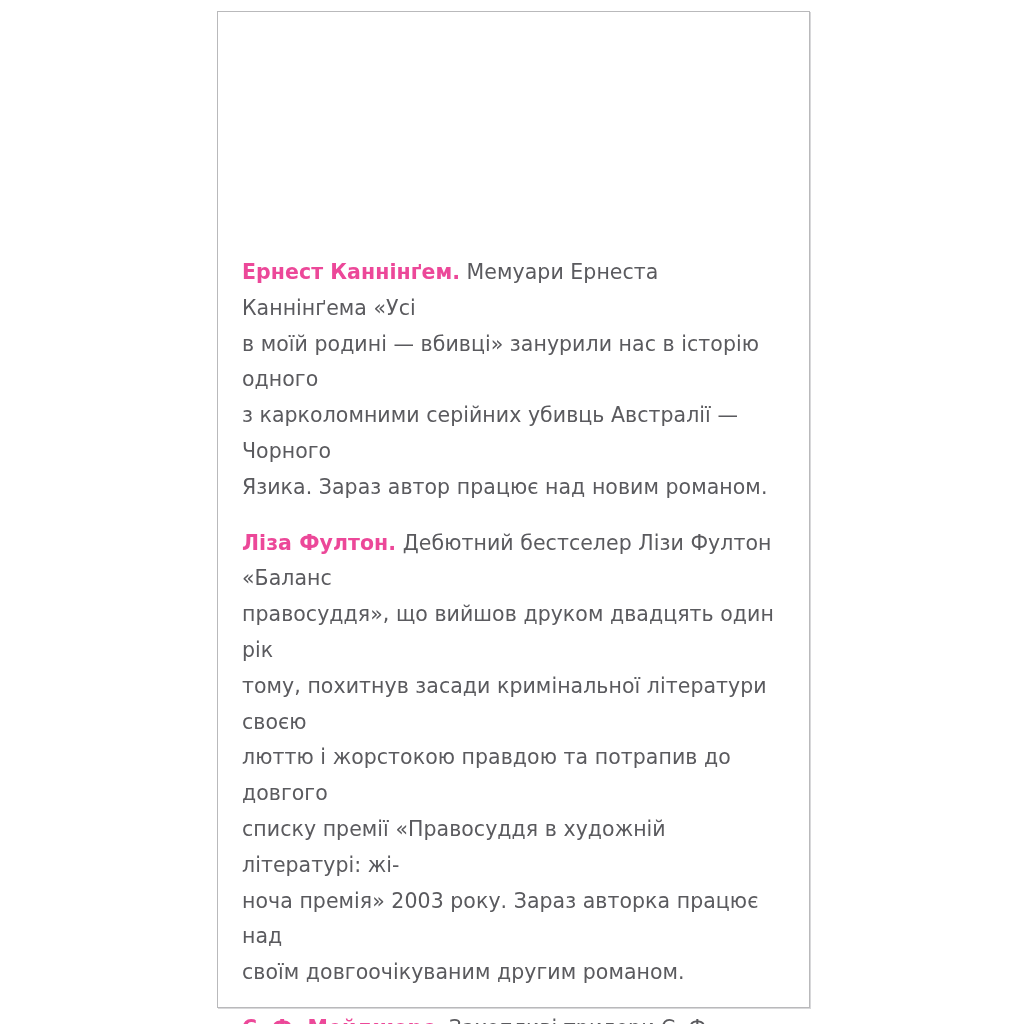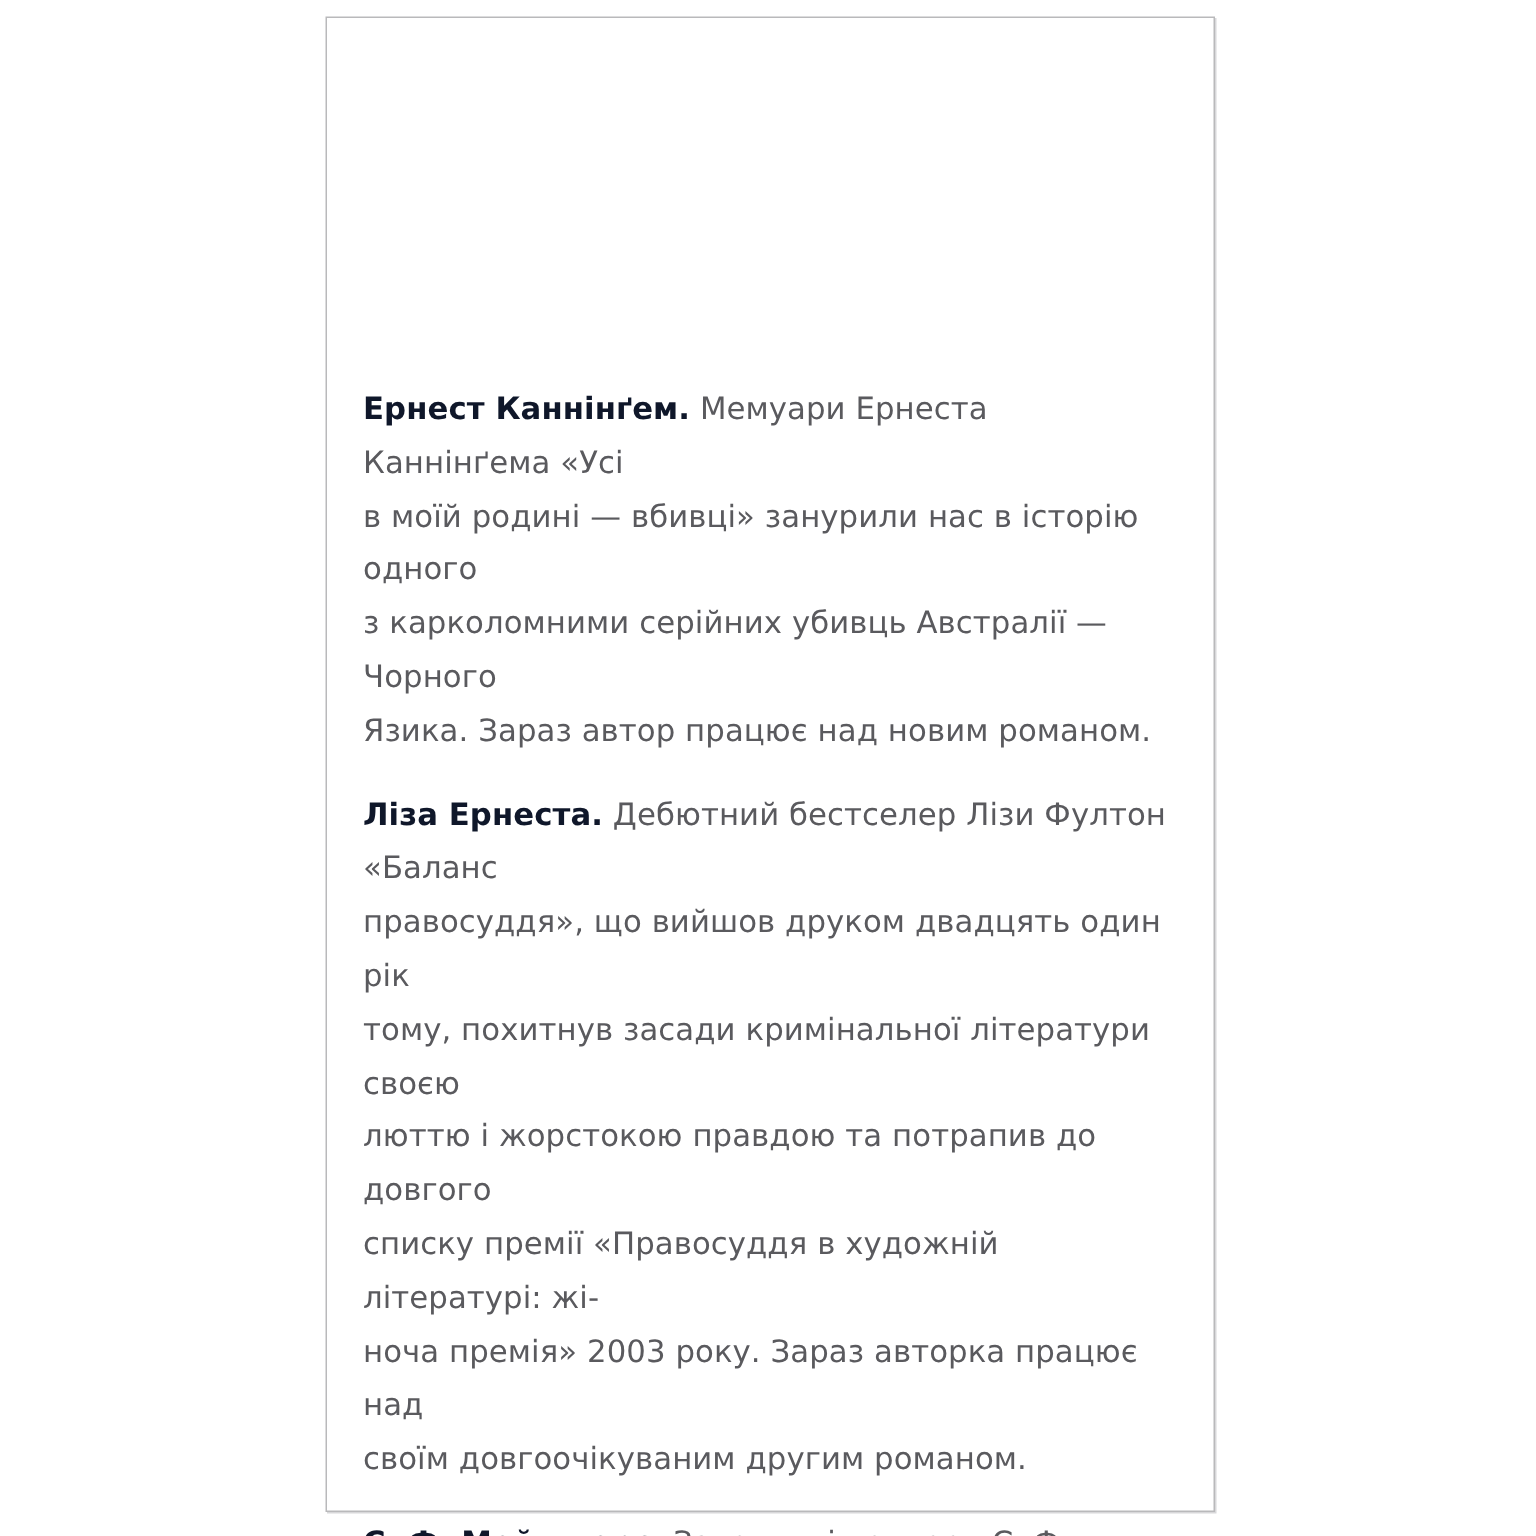--- a/index.html
+++ b/index.html
@@ -42,36 +42,36 @@
     text-align: left;
     white-space: pre-wrap;
     font-weight: 400;
   }
   .paragraph:last-child {
     margin-bottom: 0;
   }
 
   .lead-in {
     font-weight: 700;
-    color: #0f172a;
+    color: #ec4899;
   }
 </style>
 </head>
 <body>
 
 <div id="page-sheet">
 
   <div id="text-column">
 
     <p class="paragraph"><span class="lead-in">Ернест Каннінґем.</span><span class="body-run"> Мемуари Ернеста Каннінґема «Усі
 в моїй родині — вбивці» занурили нас в історію одного
 з карколомними серійних убивць Австралії — Чорного
 Язика. Зараз автор працює над новим романом.</span></p>
 
-    <p class="paragraph"><span class="lead-in">Ліза Ернеста.</span><span class="body-run"> Дебютний бестселер Лізи Фултон «Баланс
+    <p class="paragraph"><span class="lead-in">Ліза Фултон.</span><span class="body-run"> Дебютний бестселер Лізи Фултон «Баланс
 правосуддя», що вийшов друком двадцять один рік
 тому, похитнув засади кримінальної літератури своєю
 люттю і жорстокою правдою та потрапив до довгого
 списку премії «Правосуддя в художній літературі: жі-
 ноча премія» 2003 року. Зараз авторка працює над
 своїм довгоочікуваним другим романом.</span></p>
 
     <p class="paragraph"><span class="lead-in">С. Ф. Мейджорс.</span><span class="body-run"> Захопливі трилери С. Ф. Мейджорс
 зачарували світ своєю психологічною складністю та
 карколомними перипетіями. Серед її книг — бестселер

